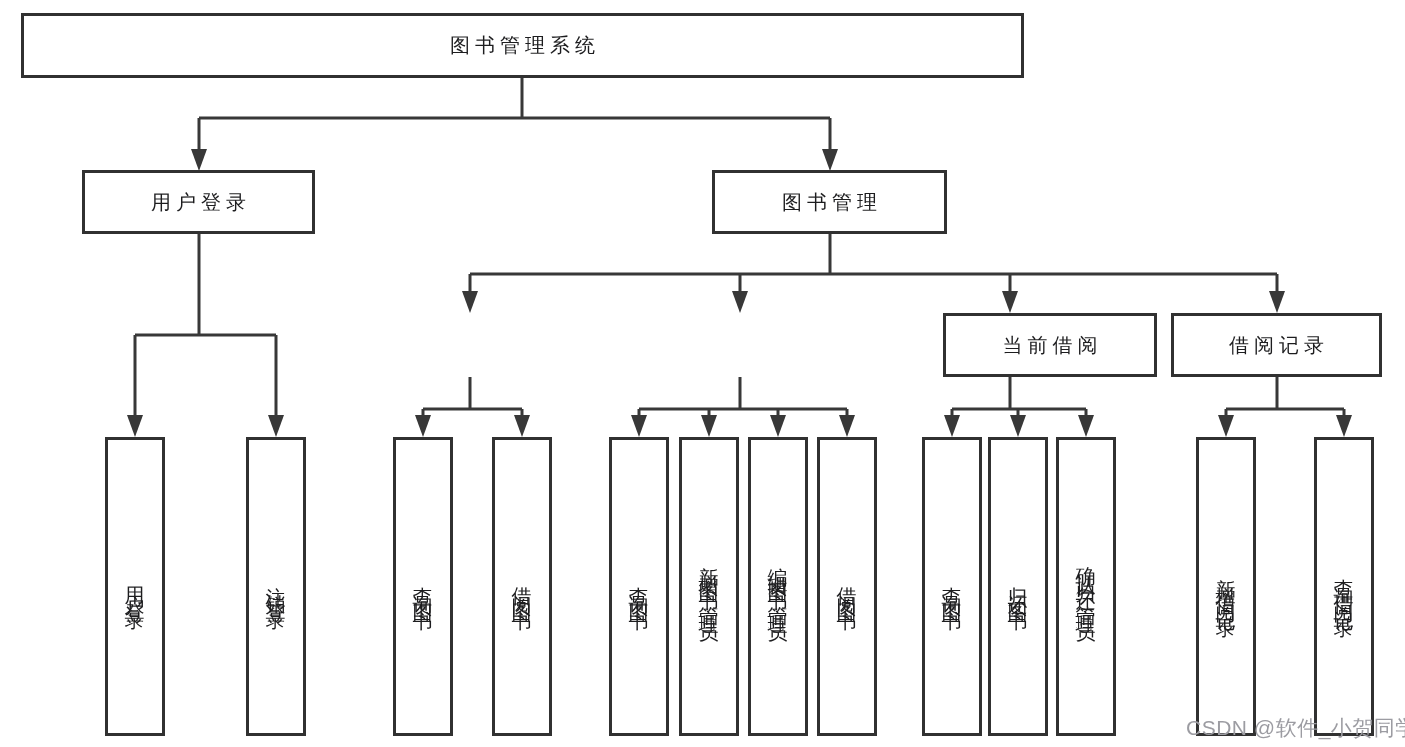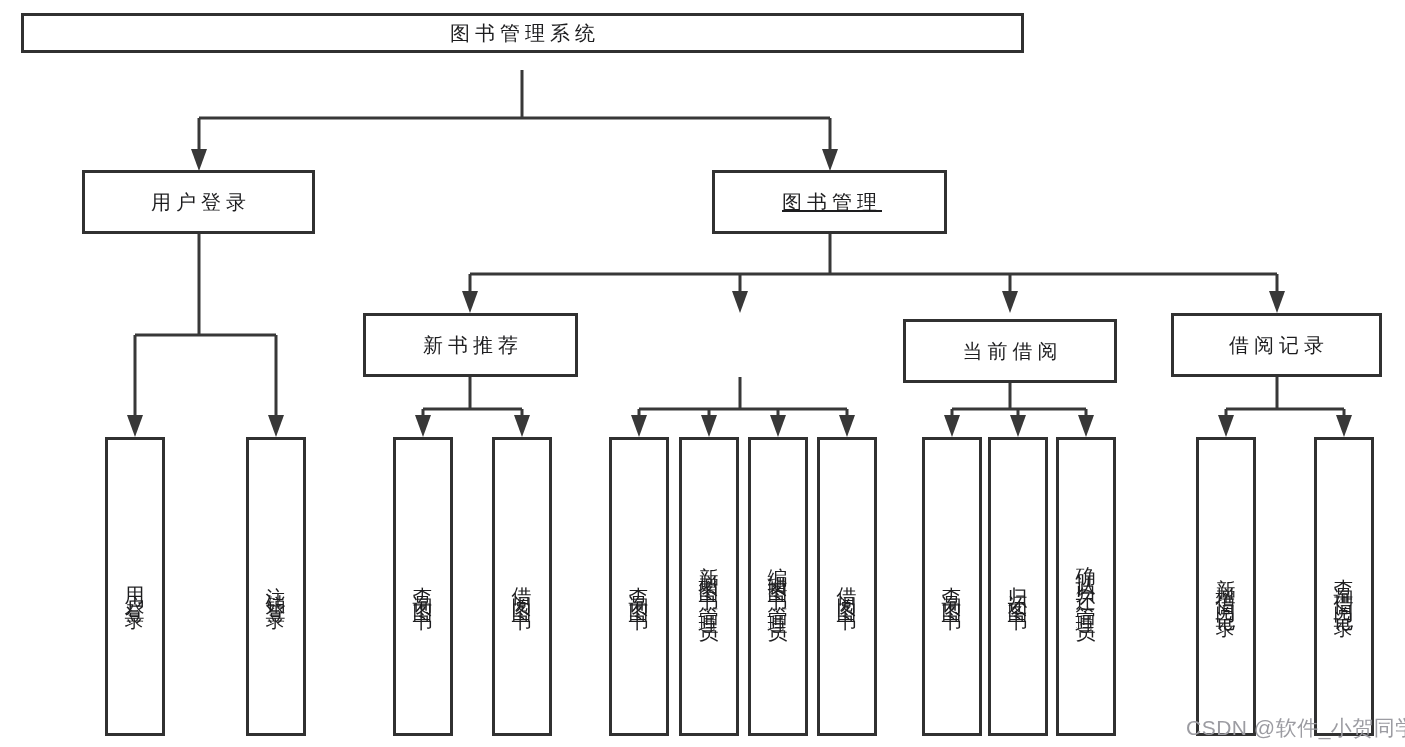--- a/index.html
+++ b/index.html
@@ -13,21 +13,21 @@
   .box{
     position:absolute;box-sizing:border-box;background:#ffffff;
     border:3px solid #313131;display:flex;align-items:center;justify-content:center;
     color:#1d1d1f;z-index:2;
   }
   .hlabel{font-size:20px;letter-spacing:5px;white-space:nowrap;text-indent:5px;}
   .vlabel{
     writing-mode:vertical-rl;text-orientation:mixed;
     font-size:20px;letter-spacing:8px;line-height:1;white-space:nowrap;
   }
-  .root{left:21px;top:13px;width:1003px;height:40px;}
+  .root{left:21px;top:13px;width:1003px;height:65px;}
   .lvl2{top:170px;height:64px;}
   .lvl3{top:313px;height:64px;}
   .leaf{top:437px;height:299px;width:60px;}
   .watermark{
     position:absolute;left:1186px;top:714px;z-index:3;
     color:#9c9ca2;font-size:21px;letter-spacing:0.5px;white-space:nowrap;
   }
 </style>
 </head>
 <body>
@@ -70,28 +70,25 @@
     <polygon points="1336,415 1352,415 1344,437"></polygon>
   </svg>
 
   <div class="box root">
     <span class="hlabel">图书管理系统</span>
   </div>
 
   <div class="box lvl2" style="left:82px;width:233px;">
     <span class="hlabel">用户登录</span>
   </div>
-  <div class="box lvl2" style="left:712px;width:235px;text-decoration:underline;">
+  <div class="box lvl2" style="left:712px;width:235px;">
     <span class="hlabel">图书管理</span>
   </div>
 
-  <div class="box lvl3" style="left:363px;width:215px;">
-    <span class="hlabel">新书推荐</span>
-  </div>
-  <div class="box lvl3" style="left:903px;width:214px;margin-top:6px;">
+  <div class="box lvl3" style="left:943px;width:214px;">
     <span class="hlabel">当前借阅</span>
   </div>
   <div class="box lvl3" style="left:1171px;width:211px;">
     <span class="hlabel">借阅记录</span>
   </div>
 
   <div class="box leaf" style="left:105px;">
     <span class="vlabel">用户登录</span>
   </div>
   <div class="box leaf" style="left:246px;">

